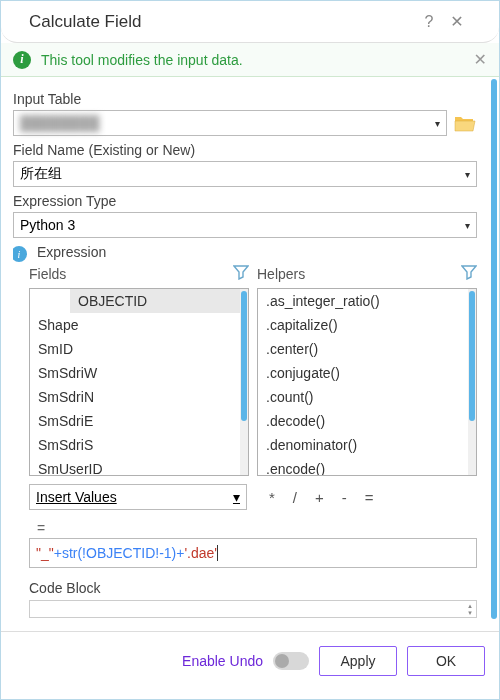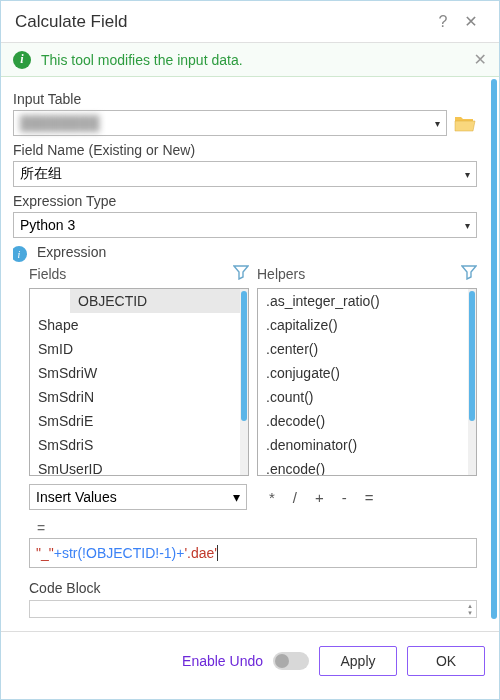--- a/index.html
+++ b/index.html
@@ -1,17 +1,17 @@
 <!DOCTYPE html>
 <html><head>
 <meta charset="utf-8">
 <style>
 * { box-sizing: border-box; margin: 0; padding: 0; font-family: "Segoe UI", Arial, sans-serif; }
 body { width: 500px; height: 700px; background: #fff; overflow: hidden; border: 1px solid #b8d8e8; }
-.titlebar { height: 42px; background: #fff; border-bottom: 1px solid #e0e0e0; display: flex; align-items: center; padding: 0 14px; }
+.titlebar { height: 42px; background: #fff; border-bottom: 1px solid #e0e0e0; display: flex; align-items: center; padding: 0 28px; border-radius: 16px; }
 .title { font-size: 17px; color: #333; flex: 1; }
 .title-icon { width: 28px; text-align: center; color: #888; font-size: 16px; cursor: pointer; }
 .infobar { height: 34px; background: #f7fcf8; border-bottom: 1px solid #d0e8d0; display: flex; align-items: center; padding: 0 12px; }
 .info-icon { width: 18px; height: 18px; border-radius: 50%; background: #2d9c3f; color: #fff; font-size: 12px; font-weight: bold; display: flex; align-items: center; justify-content: center; margin-right: 10px; font-style: italic; font-family: Georgia, serif; }
 .info-text { color: #2d9c3f; font-size: 14px; flex: 1; }
 .info-close { color: #999; font-size: 16px; cursor: pointer; }
 .content { padding: 8px 12px 0 12px; position: relative; height: 554px; overflow: hidden; }
 .content-scroll { height: 100%; overflow-y: auto; padding-right: 10px; }
 .content::after { content: ""; position: absolute; right: 2px; top: 2px; width: 6px; height: 540px; background: #5bb5e8; border-radius: 3px; }
 .section-label { font-size: 14px; color: #444; margin: 6px 0 3px 0; }
@@ -27,21 +27,21 @@
 .panel-head { display: flex; align-items: center; justify-content: space-between; margin-bottom: 4px; }
 .panel-title { font-size: 14px; color: #555; }
 .filter-icon svg { width: 16px; height: 16px; }
 .listbox { border: 1px solid #b0b0b0; height: 188px; background: #fff; display: flex; }
 .list-inner { flex: 1; overflow: hidden; }
 .list-item { padding: 4px 8px; font-size: 14px; color: #333; white-space: nowrap; cursor: pointer; }
 .list-item.selected { background: #e8e8e8; margin-left: 40px; }
 .list-scroll { width: 8px; background: #f0f0f0; position: relative; }
 .list-scroll::after { content: ""; position: absolute; top: 2px; left: 1px; width: 6px; height: 130px; background: #5bb5e8; border-radius: 3px; }
 .mid-row { display: flex; gap: 14px; align-items: center; margin-top: 8px; }
-.insert-dd { width: 218px; height: 26px; border: 1px solid #bbb; padding: 6px 6px; font-size: 14px; display: flex; align-items: center; justify-content: space-between; cursor: pointer; }
+.insert-dd { width: 218px; height: 26px; border: 1px solid #bbb; padding: 6px 6px; font-size: 14px; display: flex; align-items: center; justify-content: space-between; cursor: pointer; text-decoration: underline; }
 .ops { flex: 1; display: flex; gap: 18px; padding-left: 8px; font-size: 15px; color: #555; }
 .ops span { cursor: pointer; }
 .eq-row { display: flex; align-items: center; margin-top: 10px; }
 .eq-label { width: 24px; text-align: center; color: #666; font-size: 14px; }
 .expr-input { border: 1px solid #bbb; height: 30px; padding: 4px 6px; font-family: "Consolas", monospace; font-size: 14px; margin-top: 2px; display: flex; align-items: center; }
 .expr-input .str { color: #c0392b; }
 .expr-input .txt { color: #3b82f6; }
 .cursor { display: inline-block; width: 1px; height: 16px; background: #333; vertical-align: middle; }
 .codeblock { border: 1px solid #ccc; height: 18px; margin-top: 4px; position: relative; }
 .codeblock .cb-scroll { position: absolute; right: 1px; top: 1px; width: 10px; height: 14px; display: flex; flex-direction: column; }

